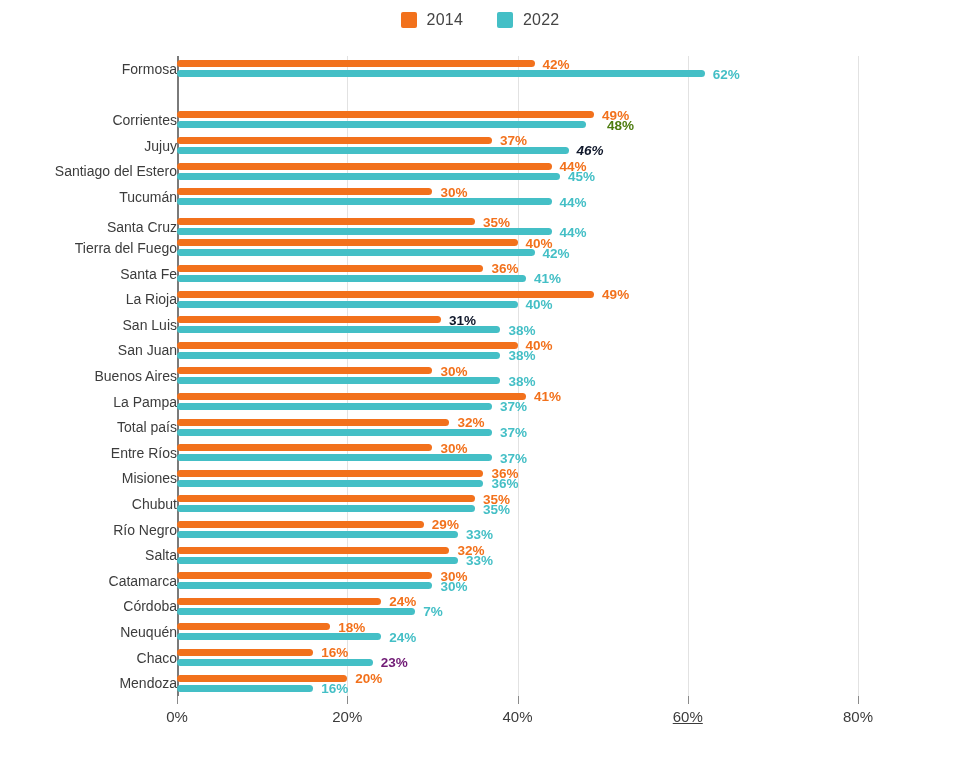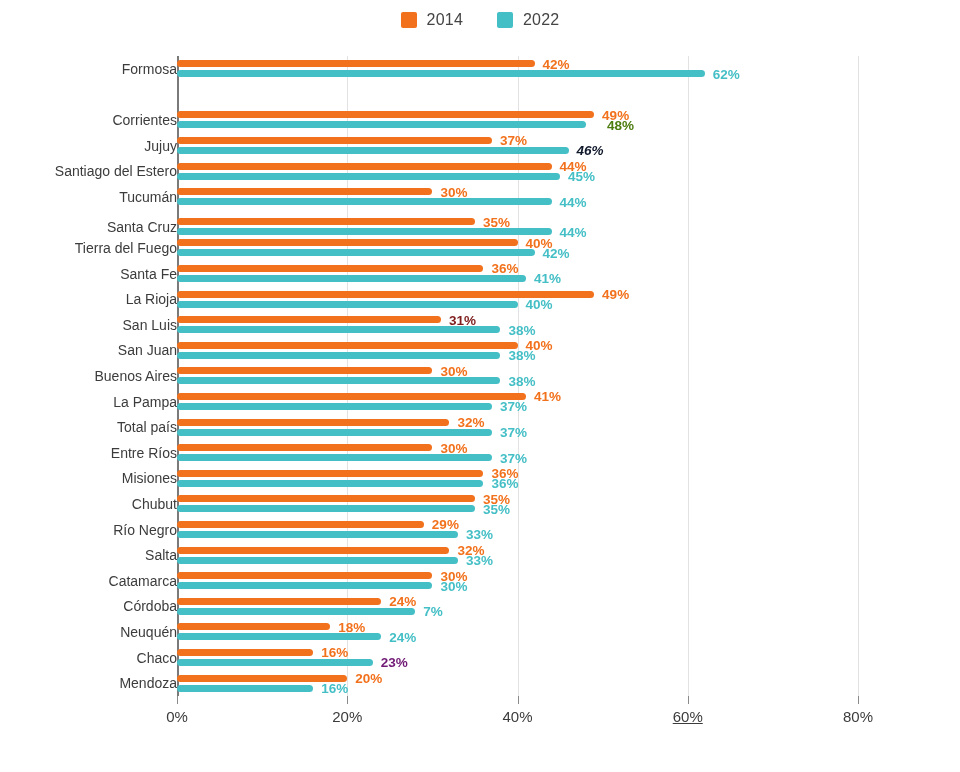--- a/index.html
+++ b/index.html
@@ -221,21 +221,21 @@
       <div class="row" style="top: 230.4px; height: 25.6px;">
         <div class="cat-label">La Rioja</div>
         <div class="bar b2014" style="width: 417.112px; background: rgb(242, 113, 28);"></div>
         <div class="vlabel v2014" style="left: 425.112px; color: rgb(242, 113, 28);">49%</div>
         <div class="bar b2022" style="width: 340.5px; background: rgb(68, 191, 198);"></div>
         <div class="vlabel v2022" style="left: 348.5px; color: rgb(68, 191, 198);">40%</div>
       </div>
       <div class="row" style="top: 256px; height: 25.6px;">
         <div class="cat-label">San Luis</div>
         <div class="bar b2014" style="width: 263.887px; background: rgb(242, 113, 28);"></div>
-        <div class="vlabel v2014" style="left: 271.887px; color: #7f1d1d;">31%</div>
+        <div class="vlabel v2014" style="left: 271.887px; color: #0f172a;">31%</div>
         <div class="bar b2022" style="width: 323.475px; background: rgb(68, 191, 198);"></div>
         <div class="vlabel v2022" style="left: 331.475px; color: rgb(68, 191, 198);">38%</div>
       </div>
       <div class="row" style="top: 281.6px; height: 25.6px;">
         <div class="cat-label">San Juan</div>
         <div class="bar b2014" style="width: 340.5px; background: rgb(242, 113, 28);"></div>
         <div class="vlabel v2014" style="left: 348.5px; color: rgb(242, 113, 28);">40%</div>
         <div class="bar b2022" style="width: 323.475px; background: rgb(68, 191, 198);"></div>
         <div class="vlabel v2022" style="left: 331.475px; color: rgb(68, 191, 198);">38%</div>
       </div>

